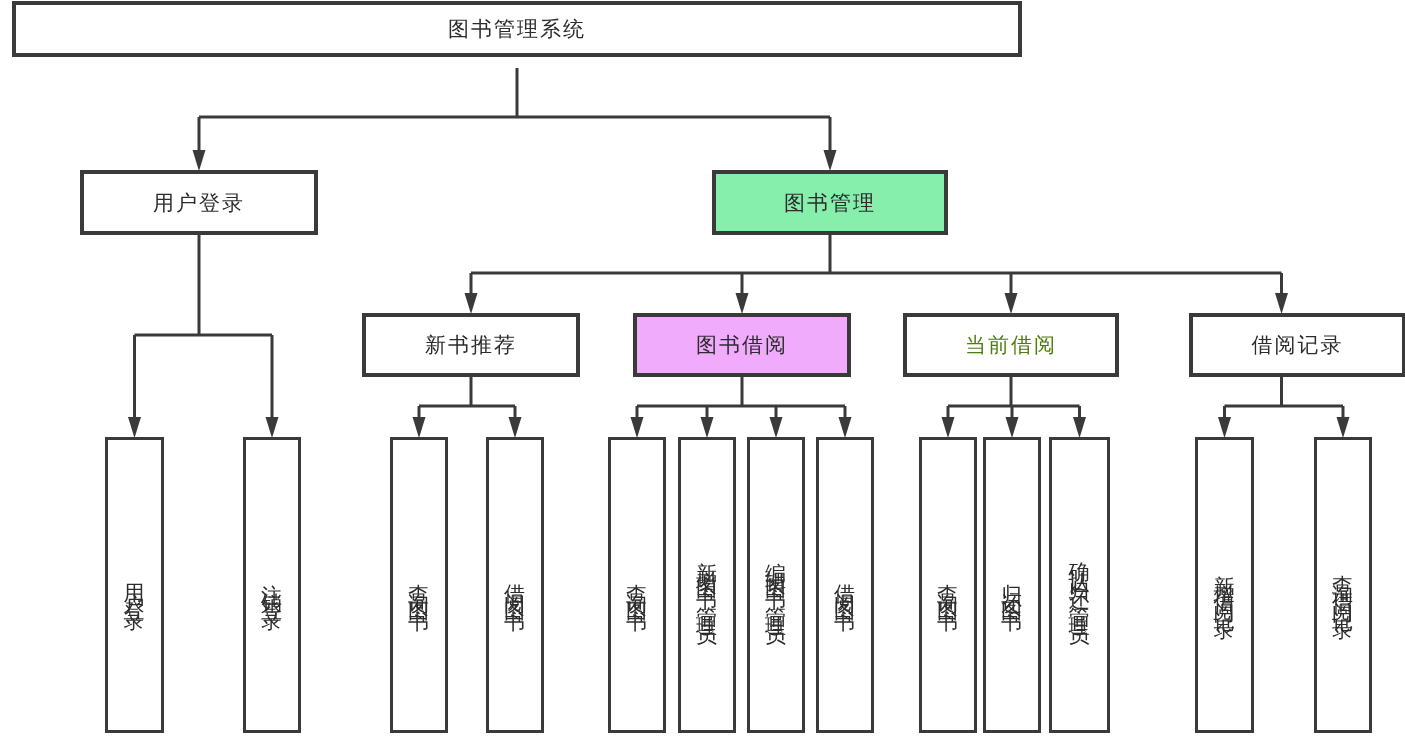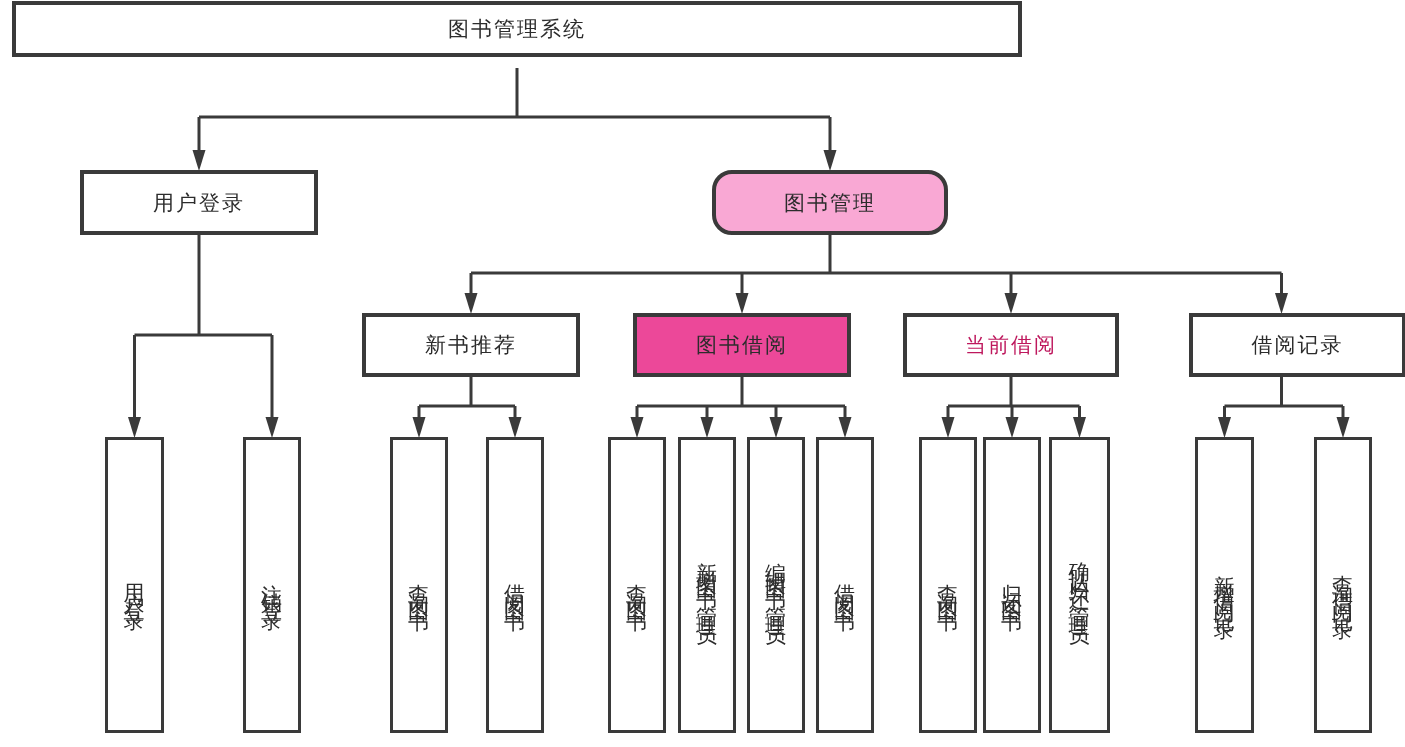--- a/index.html
+++ b/index.html
@@ -98,31 +98,31 @@
         <polygon points="1336.5,417 1349.5,417 1343,438" fill="#3a3a3a"></polygon>
       </g>
     </svg>
   <div id="nodes">
       <div class="node h root" style="left: 12px; top: 1px; width: 1010px; height: 56px; border-color: rgb(58, 58, 58); background: rgb(255, 255, 255);">
         <span class="lbl" style="color: rgb(44, 44, 44);">图书管理系统</span>
       </div>
       <div class="node h branch" style="left: 80px; top: 170px; width: 238px; height: 65px; border-color: rgb(58, 58, 58); background: rgb(255, 255, 255);">
         <span class="lbl" style="color: rgb(44, 44, 44);">用户登录</span>
       </div>
-      <div class="node h branch" style="left: 712px; top: 170px; width: 236px; height: 65px; border-color: rgb(58, 58, 58); background: #f9a8d4; border-radius: 20px;">
+      <div class="node h branch" style="left: 712px; top: 170px; width: 236px; height: 65px; border-color: rgb(58, 58, 58); background: #86efac;">
         <span class="lbl" style="color: rgb(44, 44, 44);">图书管理</span>
       </div>
       <div class="node h branch" style="left: 362px; top: 313px; width: 218px; height: 64px; border-color: rgb(58, 58, 58); background: rgb(255, 255, 255);">
         <span class="lbl" style="color: rgb(44, 44, 44);">新书推荐</span>
       </div>
-      <div class="node h branch" style="left: 633px; top: 313px; width: 218px; height: 64px; border-color: rgb(58, 58, 58); background: #ec4899; text-align: right;">
+      <div class="node h branch" style="left: 633px; top: 313px; width: 218px; height: 64px; border-color: rgb(58, 58, 58); background: #f0abfc; text-align: right;">
         <span class="lbl" style="color: rgb(44, 44, 44);">图书借阅</span>
       </div>
       <div class="node h branch" style="left: 903px; top: 313px; width: 216px; height: 64px; border-color: rgb(58, 58, 58); background: rgb(255, 255, 255);">
-        <span class="lbl" style="color: #be185d;">当前借阅</span>
+        <span class="lbl" style="color: #4d7c0f;">当前借阅</span>
       </div>
       <div class="node h branch" style="left: 1173px; top: 313px; width: 217px; height: 64px; border-color: rgb(58, 58, 58); background: rgb(255, 255, 255); margin-left: 16px;">
         <span class="lbl" style="color: rgb(44, 44, 44);">借阅记录</span>
       </div>
       <div class="node v leaf" style="left: 105px; top: 437px; width: 59px; height: 296px; border-color: rgb(58, 58, 58); background: rgb(255, 255, 255);">
         <span class="lbl" style="color: rgb(44, 44, 44);">用户登录</span>
       </div>
       <div class="node v leaf" style="left: 243px; top: 437px; width: 58px; height: 296px; border-color: rgb(58, 58, 58); background: rgb(255, 255, 255);">
         <span class="lbl" style="color: rgb(44, 44, 44);">注销登录</span>
       </div>

